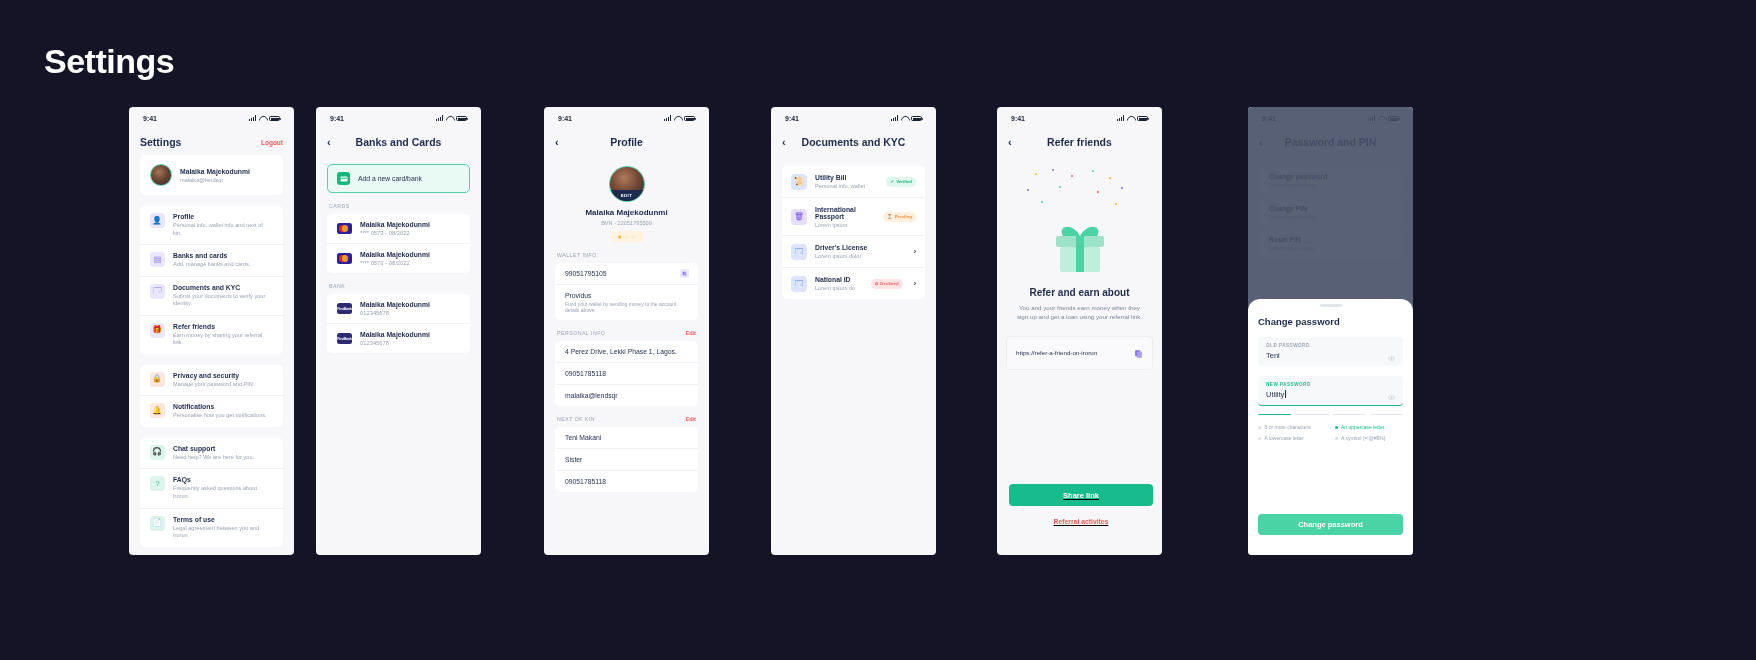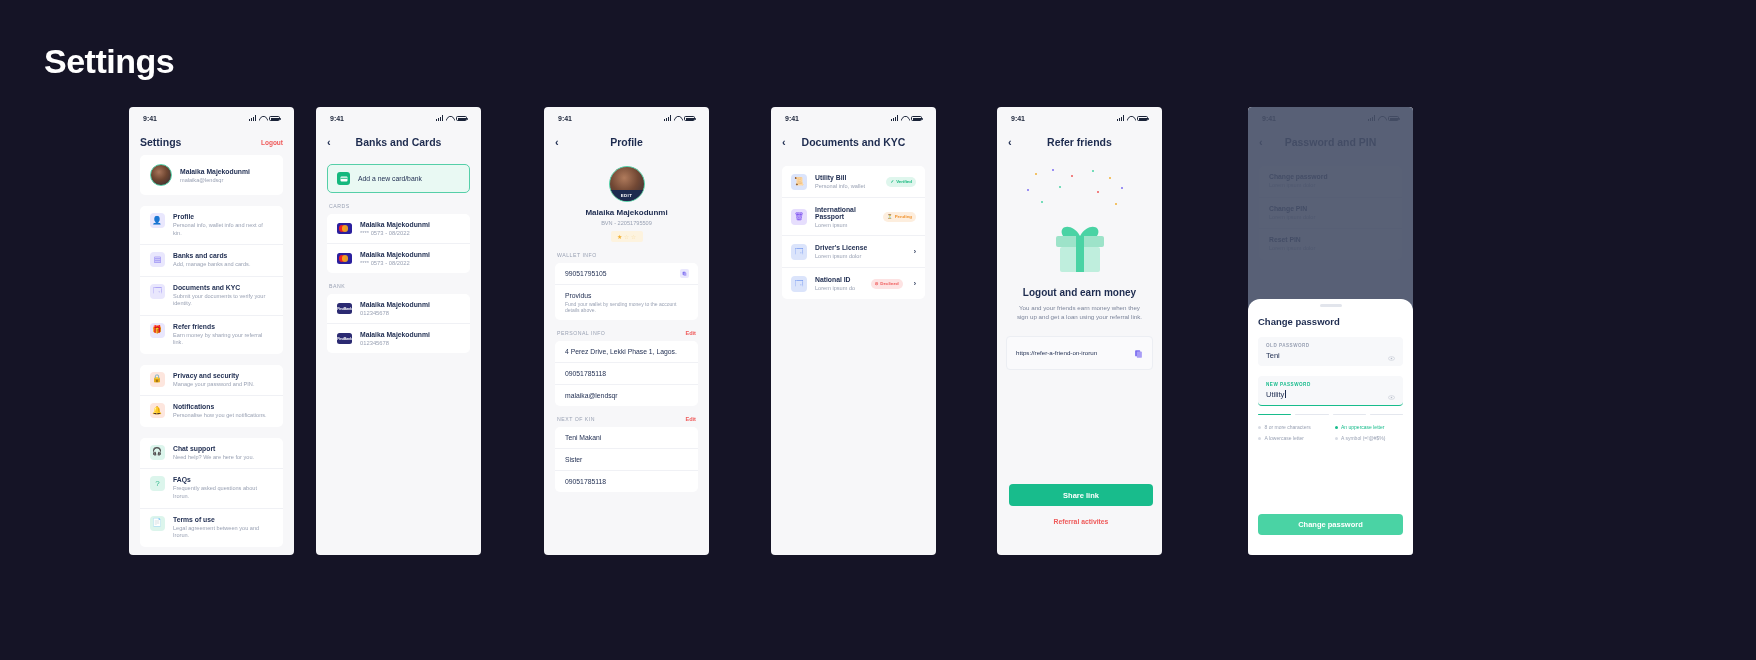--- a/index.html
+++ b/index.html
@@ -666,34 +666,34 @@
     </div>
     <div class="gift-wrap">
       <svg width="62" height="56" viewBox="0 0 62 56">
         <path d="M31 17 C24 4, 10 6, 13 15 C15 21, 25 19, 31 17Z" fill="#4ad3a4"></path>
         <path d="M31 17 C38 4, 52 6, 49 15 C47 21, 37 19, 31 17Z" fill="#4ad3a4"></path>
         <rect x="7" y="17" width="48" height="11" rx="2" fill="#9de3c9"></rect>
         <rect x="11" y="28" width="40" height="25" rx="2" fill="#bfeedd"></rect>
         <rect x="27" y="17" width="8" height="36" fill="#4ad3a4"></rect>
       </svg>
     </div>
-    <div class="refer-h">Logout and earn money</div>
+    <div class="refer-h">Refer and earn about</div>
     <div class="refer-p">You and your friends earn money when they sign up and get a loan using your referral link.</div>
 
     <div class="link-box">
       <div class="link-text">https://refer-a-friend-on-irorun</div>
       <div>
         <svg width="9" height="9" viewBox="0 0 16 16">
             <rect x="2" y="2" width="9" height="11" rx="1.5" fill="#7c6ef0"></rect>
             <rect x="5" y="4.5" width="9" height="11" rx="1.5" fill="#a99df6"></rect>
           </svg>
       </div>
     </div>
 
-    <div style="position:absolute;left:3px;right:0;bottom:30px;">
+    <div style="position:absolute;left:3px;right:0;bottom:30px;text-decoration:underline;">
       <div class="cta">Share link</div>
       <div class="cta-sub">Referral activites</div>
     </div>
   </div>
 
   <div class="phone p6">
     <div class="dim-screen">
       <div class="dim-text">
         <div class="statusbar">
           <div class="sb-time">9:41</div>

